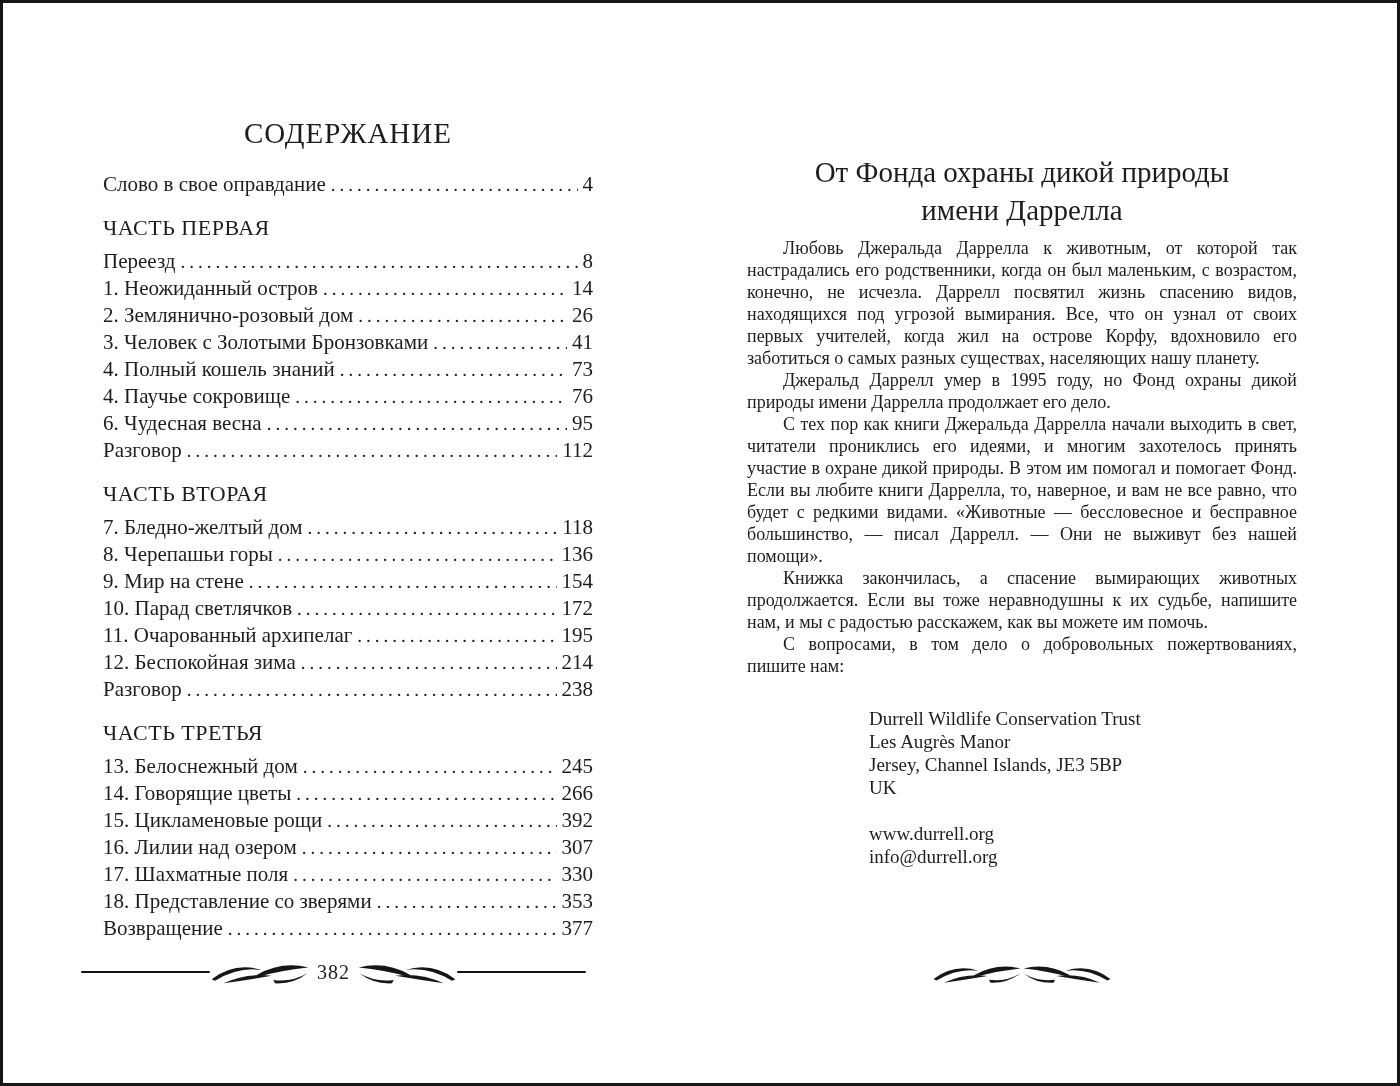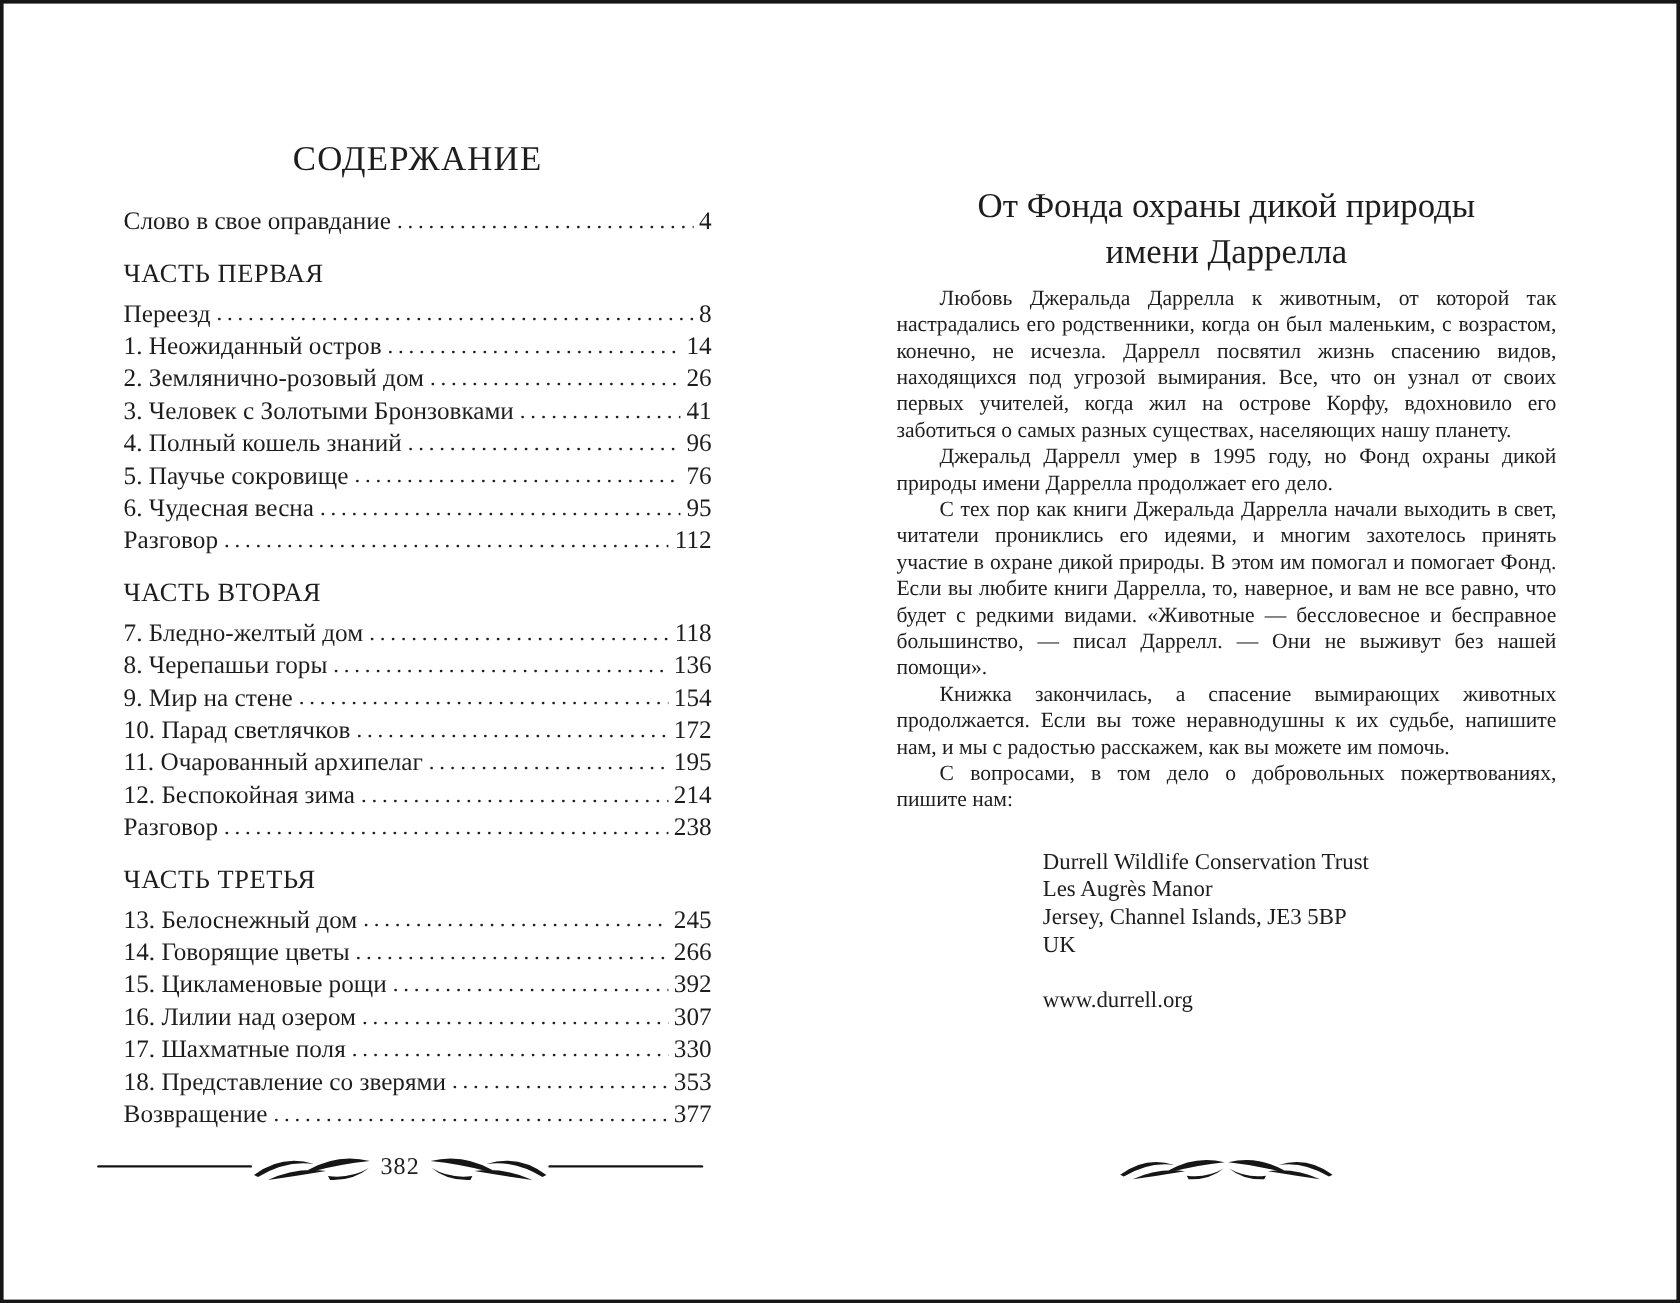--- a/index.html
+++ b/index.html
@@ -89,24 +89,24 @@
       <span class="toc-page">26</span>
     </div>
   <div class="toc-row">
       <span class="toc-label">3. Человек с Золотыми Бронзовками</span>
       <span class="toc-dots"></span>
       <span class="toc-page">41</span>
     </div>
   <div class="toc-row">
       <span class="toc-label">4. Полный кошель знаний</span>
       <span class="toc-dots"></span>
-      <span class="toc-page">96</span>
-    </div>
-  <div class="toc-row">
-      <span class="toc-label">5. Паучье сокровище</span>
+      <span class="toc-page">73</span>
+    </div>
+  <div class="toc-row">
+      <span class="toc-label">4. Паучье сокровище</span>
       <span class="toc-dots"></span>
       <span class="toc-page">76</span>
     </div>
   <div class="toc-row">
       <span class="toc-label">6. Чудесная весна</span>
       <span class="toc-dots"></span>
       <span class="toc-page">95</span>
     </div>
   <div class="toc-row">
       <span class="toc-label">Разговор</span>
@@ -220,20 +220,21 @@
 
   <div class="address-block">
     <div class="address-line">Durrell Wildlife Conservation Trust</div>
     <div class="address-line">Les Augrès Manor</div>
     <div class="address-line">Jersey, Channel Islands, JE3 5BP</div>
     <div class="address-line">UK</div>
   </div>
 
   <div class="contact-block">
     <div class="address-line">www.durrell.org</div>
+    <div class="address-line">info@durrell.org</div>
   </div>
 </section>
 
 <footer class="footer-right">
   <svg class="orn" width="90" height="24" viewBox="0 0 120 32" fill="#161616" xmlns="http://www.w3.org/2000/svg">
     <path d="M2,24 Q30,3 62,13 Q34,9 6,26 Z"></path>
     <path d="M16,29 Q44,16 74,20 Q44,25 16,29 Z"></path>
     <path d="M56,19 Q86,2 118,10 Q88,13 58,21 Z"></path>
     <path d="M76,25 Q98,28 117,17 Q101,30 78,29 Z"></path>
   </svg>

